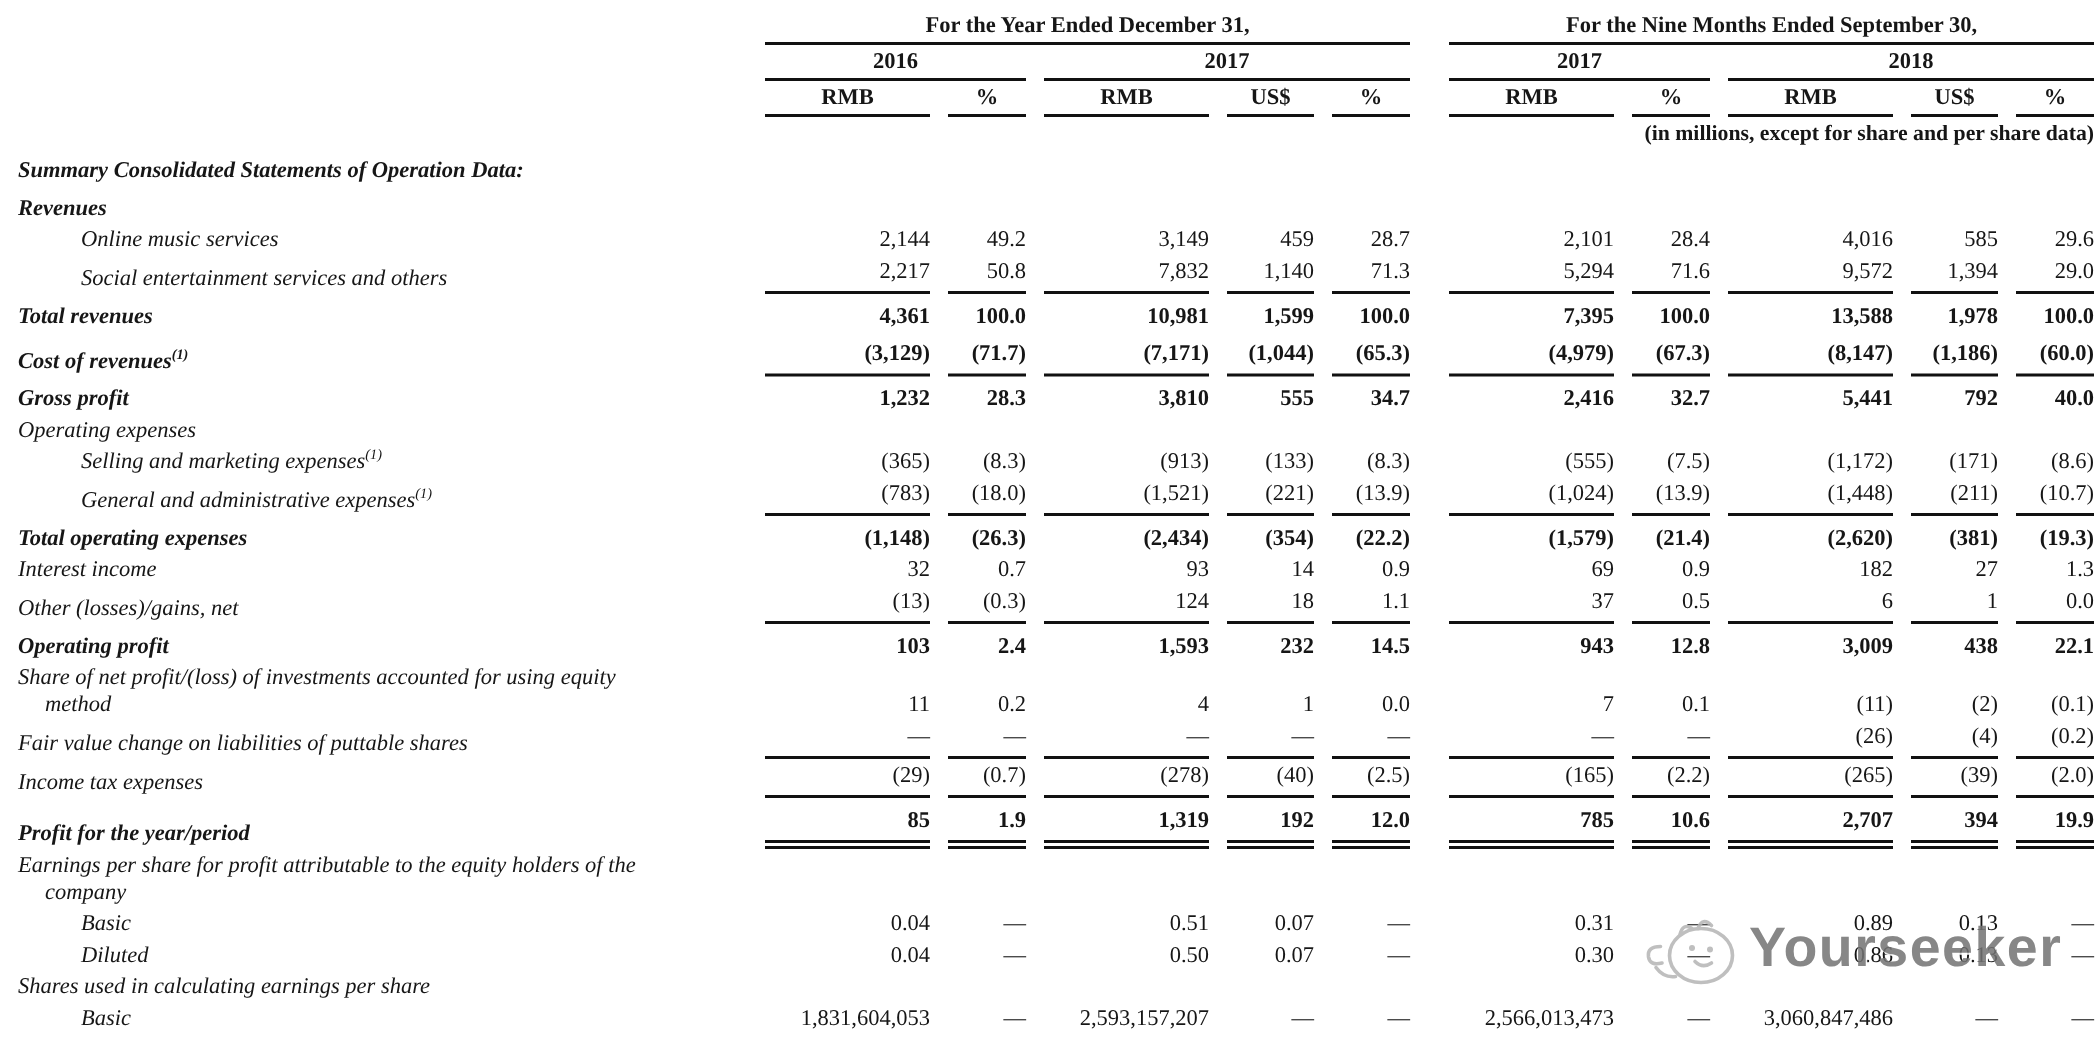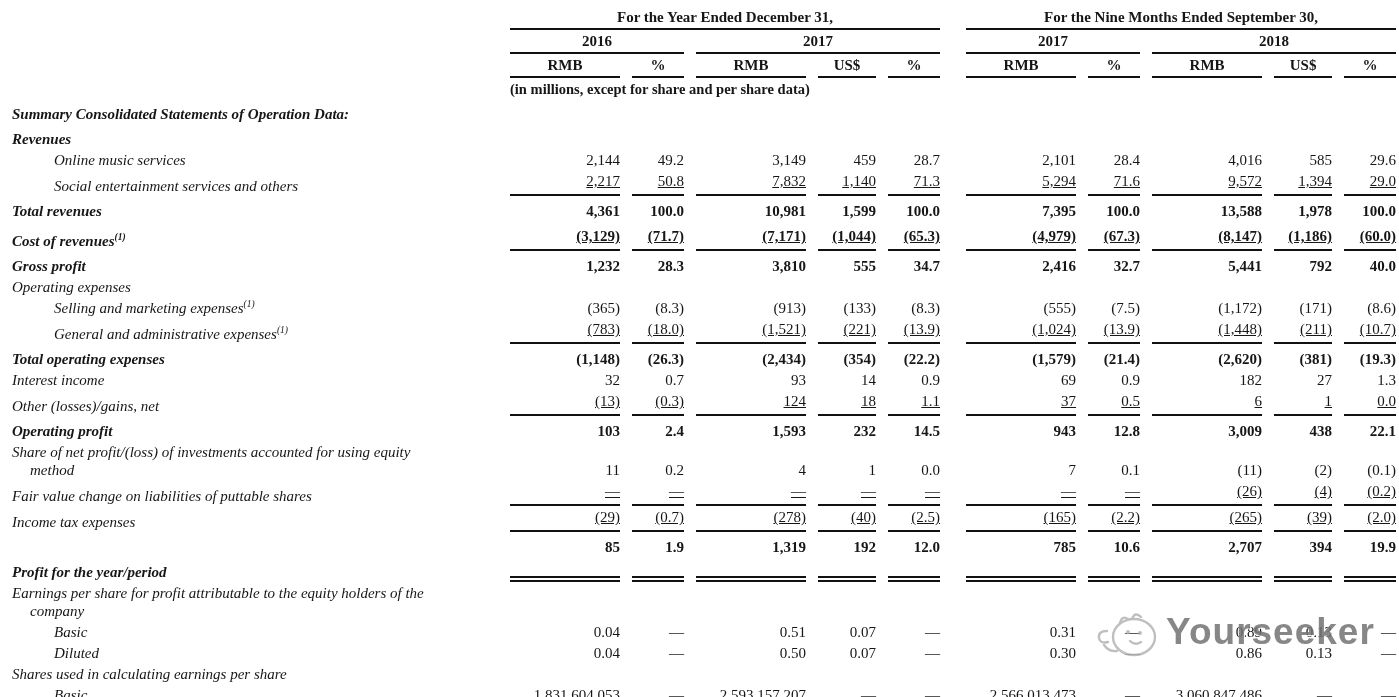--- a/index.html
+++ b/index.html
@@ -25,30 +25,30 @@
   col.c-pct   { width: 52px; }
   col.c-usd   { width: 58px; }
   col.c-sp    { width: 2px; }
   th, td { padding: 2px 0 1px 0; vertical-align: bottom; }
   th.lbl { text-align: left; font-weight: normal; font-style: italic; }
   th.grp, th.yr, th.cur {
     text-align: center; font-weight: bold;
     border-bottom: 2px solid #111;
     padding-bottom: 2px;
   }
-  th.note { text-align: left; font-weight: bold; font-size: 14.5px; padding-top: 3px; }
+  th.note { text-align: right; font-weight: bold; font-size: 14.5px; padding-top: 3px; }
   th.blank { border: none; }
   td.val { text-align: right; white-space: nowrap; }
   td.sp, th.sp { padding: 0; }
   tr.bold th.lbl, tr.bold td.val { font-weight: bold; }
   tr.bold th.lbl, tr.bold td.val { padding-top: 6px; }
   th.lbl.ind { padding-left: 42px; }
   span.cont { display: block; padding-left: 18px; }
-  td.rule { border-bottom: 2px solid #111; padding-bottom: 4px; text-decoration: underline; }
-  td.dbl  { border-bottom: 6px double #111; padding-bottom: 20px; }
+  td.rule { border-bottom: 2px solid #111; padding-bottom: 4px; }
+  td.dbl  { border-bottom: 6px double #111; padding-bottom: 4px; }
   sup { font-size: 9.5px; line-height: 0; }
   .watermark {
     position: absolute;
     left: 1090px; top: 592px;
     width: 300px; height: 80px;
     display: flex; align-items: center;
     pointer-events: none;
     opacity: 0.85;
   }
   .watermark .wm-text {

